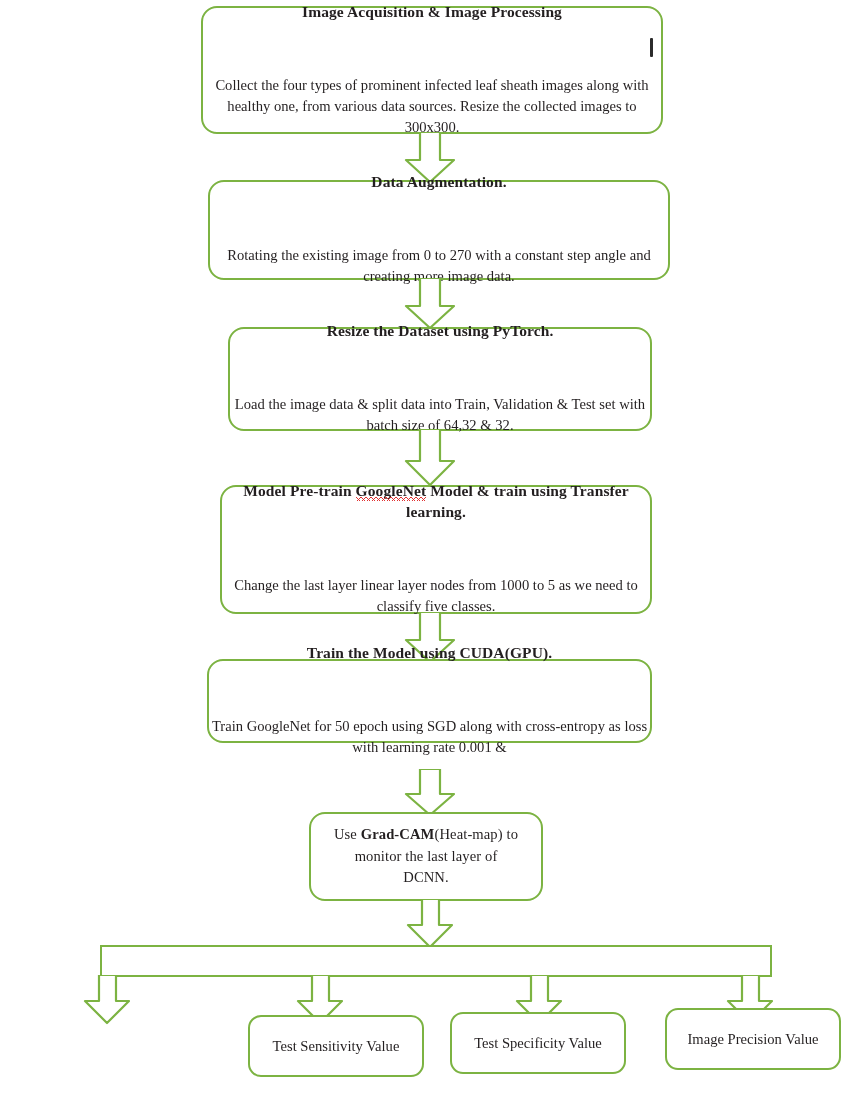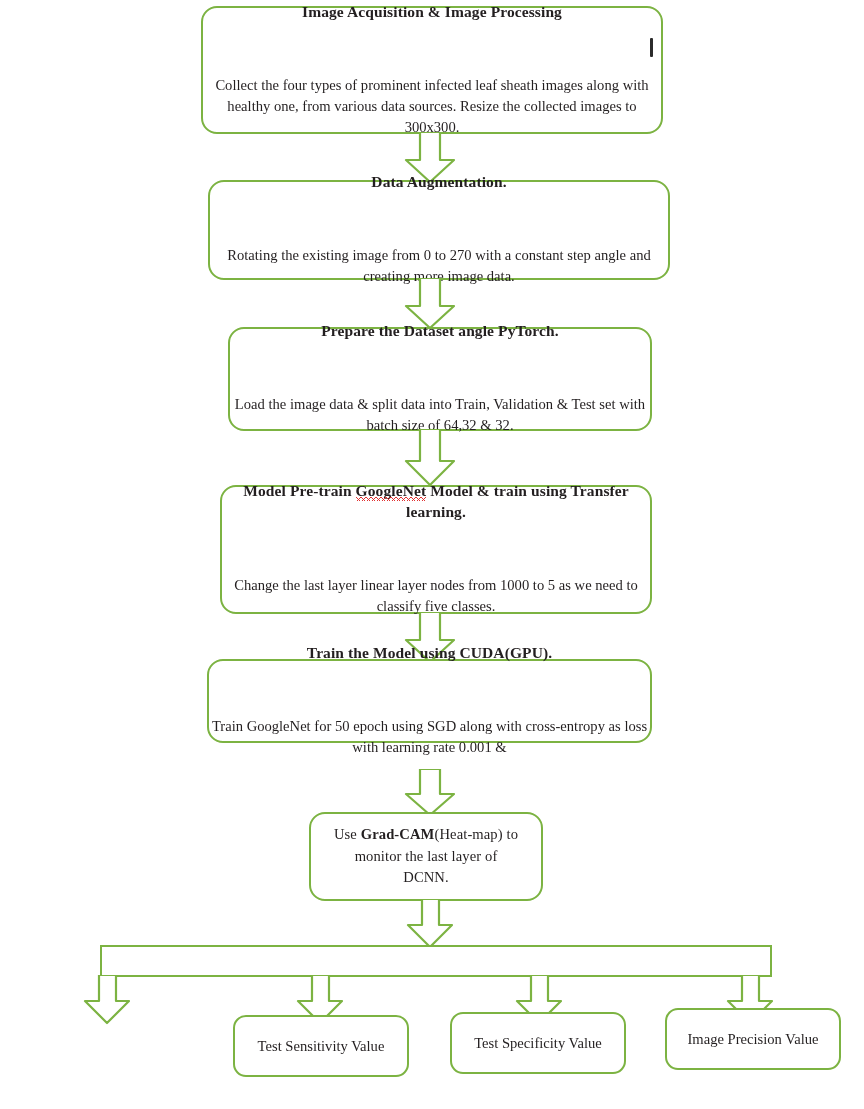--- a/index.html
+++ b/index.html
@@ -127,21 +127,21 @@
     <div class="body">Rotating the existing image from 0 to 270 with a constant step angle and creating more image data.</div>
   </div>
 
   <div class="arrow" style="left:398px; top:278px; width:64px; height:52px;">
     <svg width="64" height="52" viewBox="0 0 64 52">
       <polygon points="22,0 42,0 42,28 56,28 32,50 8,28 22,28" fill="#ffffff" stroke="#7cb342" stroke-width="2.2" stroke-linejoin="round"></polygon>
     </svg>
   </div>
 
   <div class="node" style="left:228px; top:327px; width:424px; height:104px;">
-    <div class="title">Prepare the Dataset angle PyTorch.</div>
+    <div class="title">Resize the Dataset using PyTorch.</div>
     <div class="body">Load the image data &amp; split data into Train, Validation &amp; Test set with  batch size of 64,32 &amp; 32.</div>
   </div>
 
   <div class="arrow" style="left:398px; top:429px; width:64px; height:58px;">
     <svg width="64" height="58" viewBox="0 0 64 58">
       <polygon points="22,0 42,0 42,32 56,32 32,56 8,32 22,32" fill="#ffffff" stroke="#7cb342" stroke-width="2.2" stroke-linejoin="round"></polygon>
     </svg>
   </div>
 
   <div class="node" style="left:220px; top:485px; width:432px; height:129px;">
@@ -196,21 +196,21 @@
     <svg width="64" height="50" viewBox="0 0 64 50">
       <polygon points="24,0 41,0 41,26 54,26 32,48 10,26 24,26" fill="#ffffff" stroke="#7cb342" stroke-width="2.2" stroke-linejoin="round"></polygon>
     </svg>
   </div>
   <div class="arrow" style="left:718px; top:975px; width:64px; height:50px;">
     <svg width="64" height="50" viewBox="0 0 64 50">
       <polygon points="24,0 41,0 41,26 54,26 32,48 10,26 24,26" fill="#ffffff" stroke="#7cb342" stroke-width="2.2" stroke-linejoin="round"></polygon>
     </svg>
   </div>
 
-  <div class="result" style="left:233px; top:1015px; width:176px; height:62px;">
+  <div class="result" style="left:248px; top:1015px; width:176px; height:62px;">
     <span>Test Sensitivity Value</span>
   </div>
   <div class="result" style="left:450px; top:1012px; width:176px; height:62px;">
     <span>Test Specificity Value</span>
   </div>
   <div class="result" style="left:665px; top:1008px; width:176px; height:62px;">
     <span>Image Precision Value</span>
   </div>
 
 </div>

